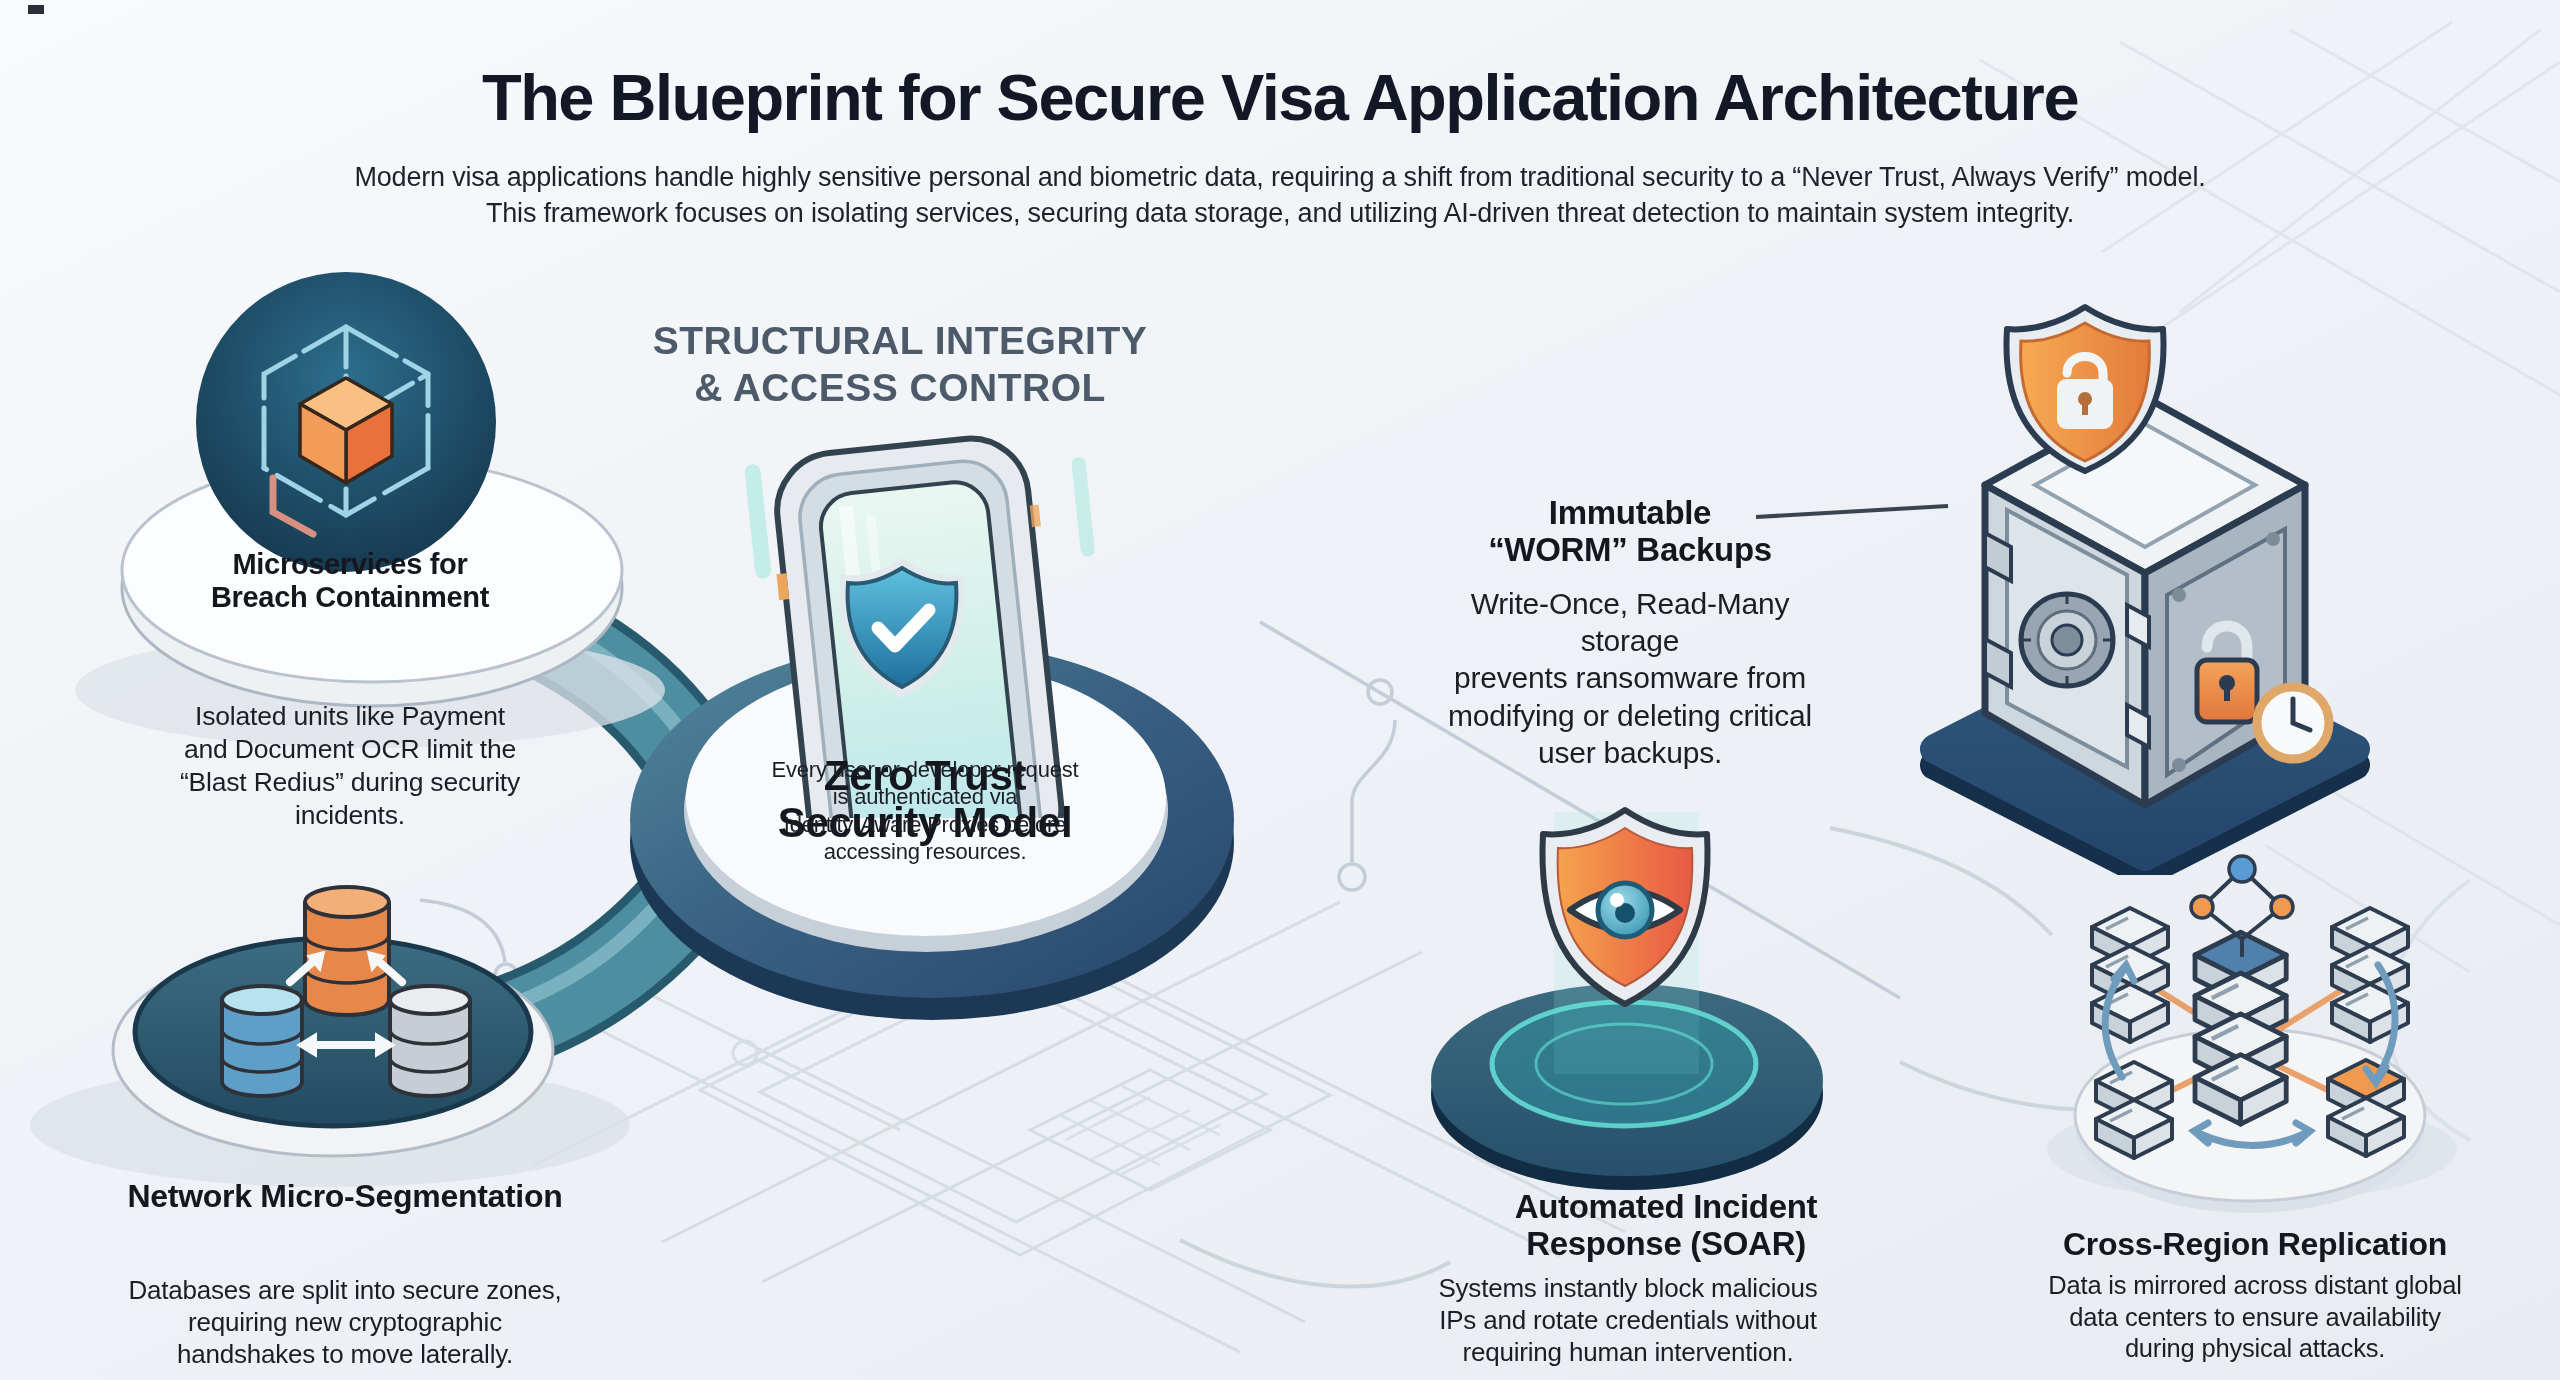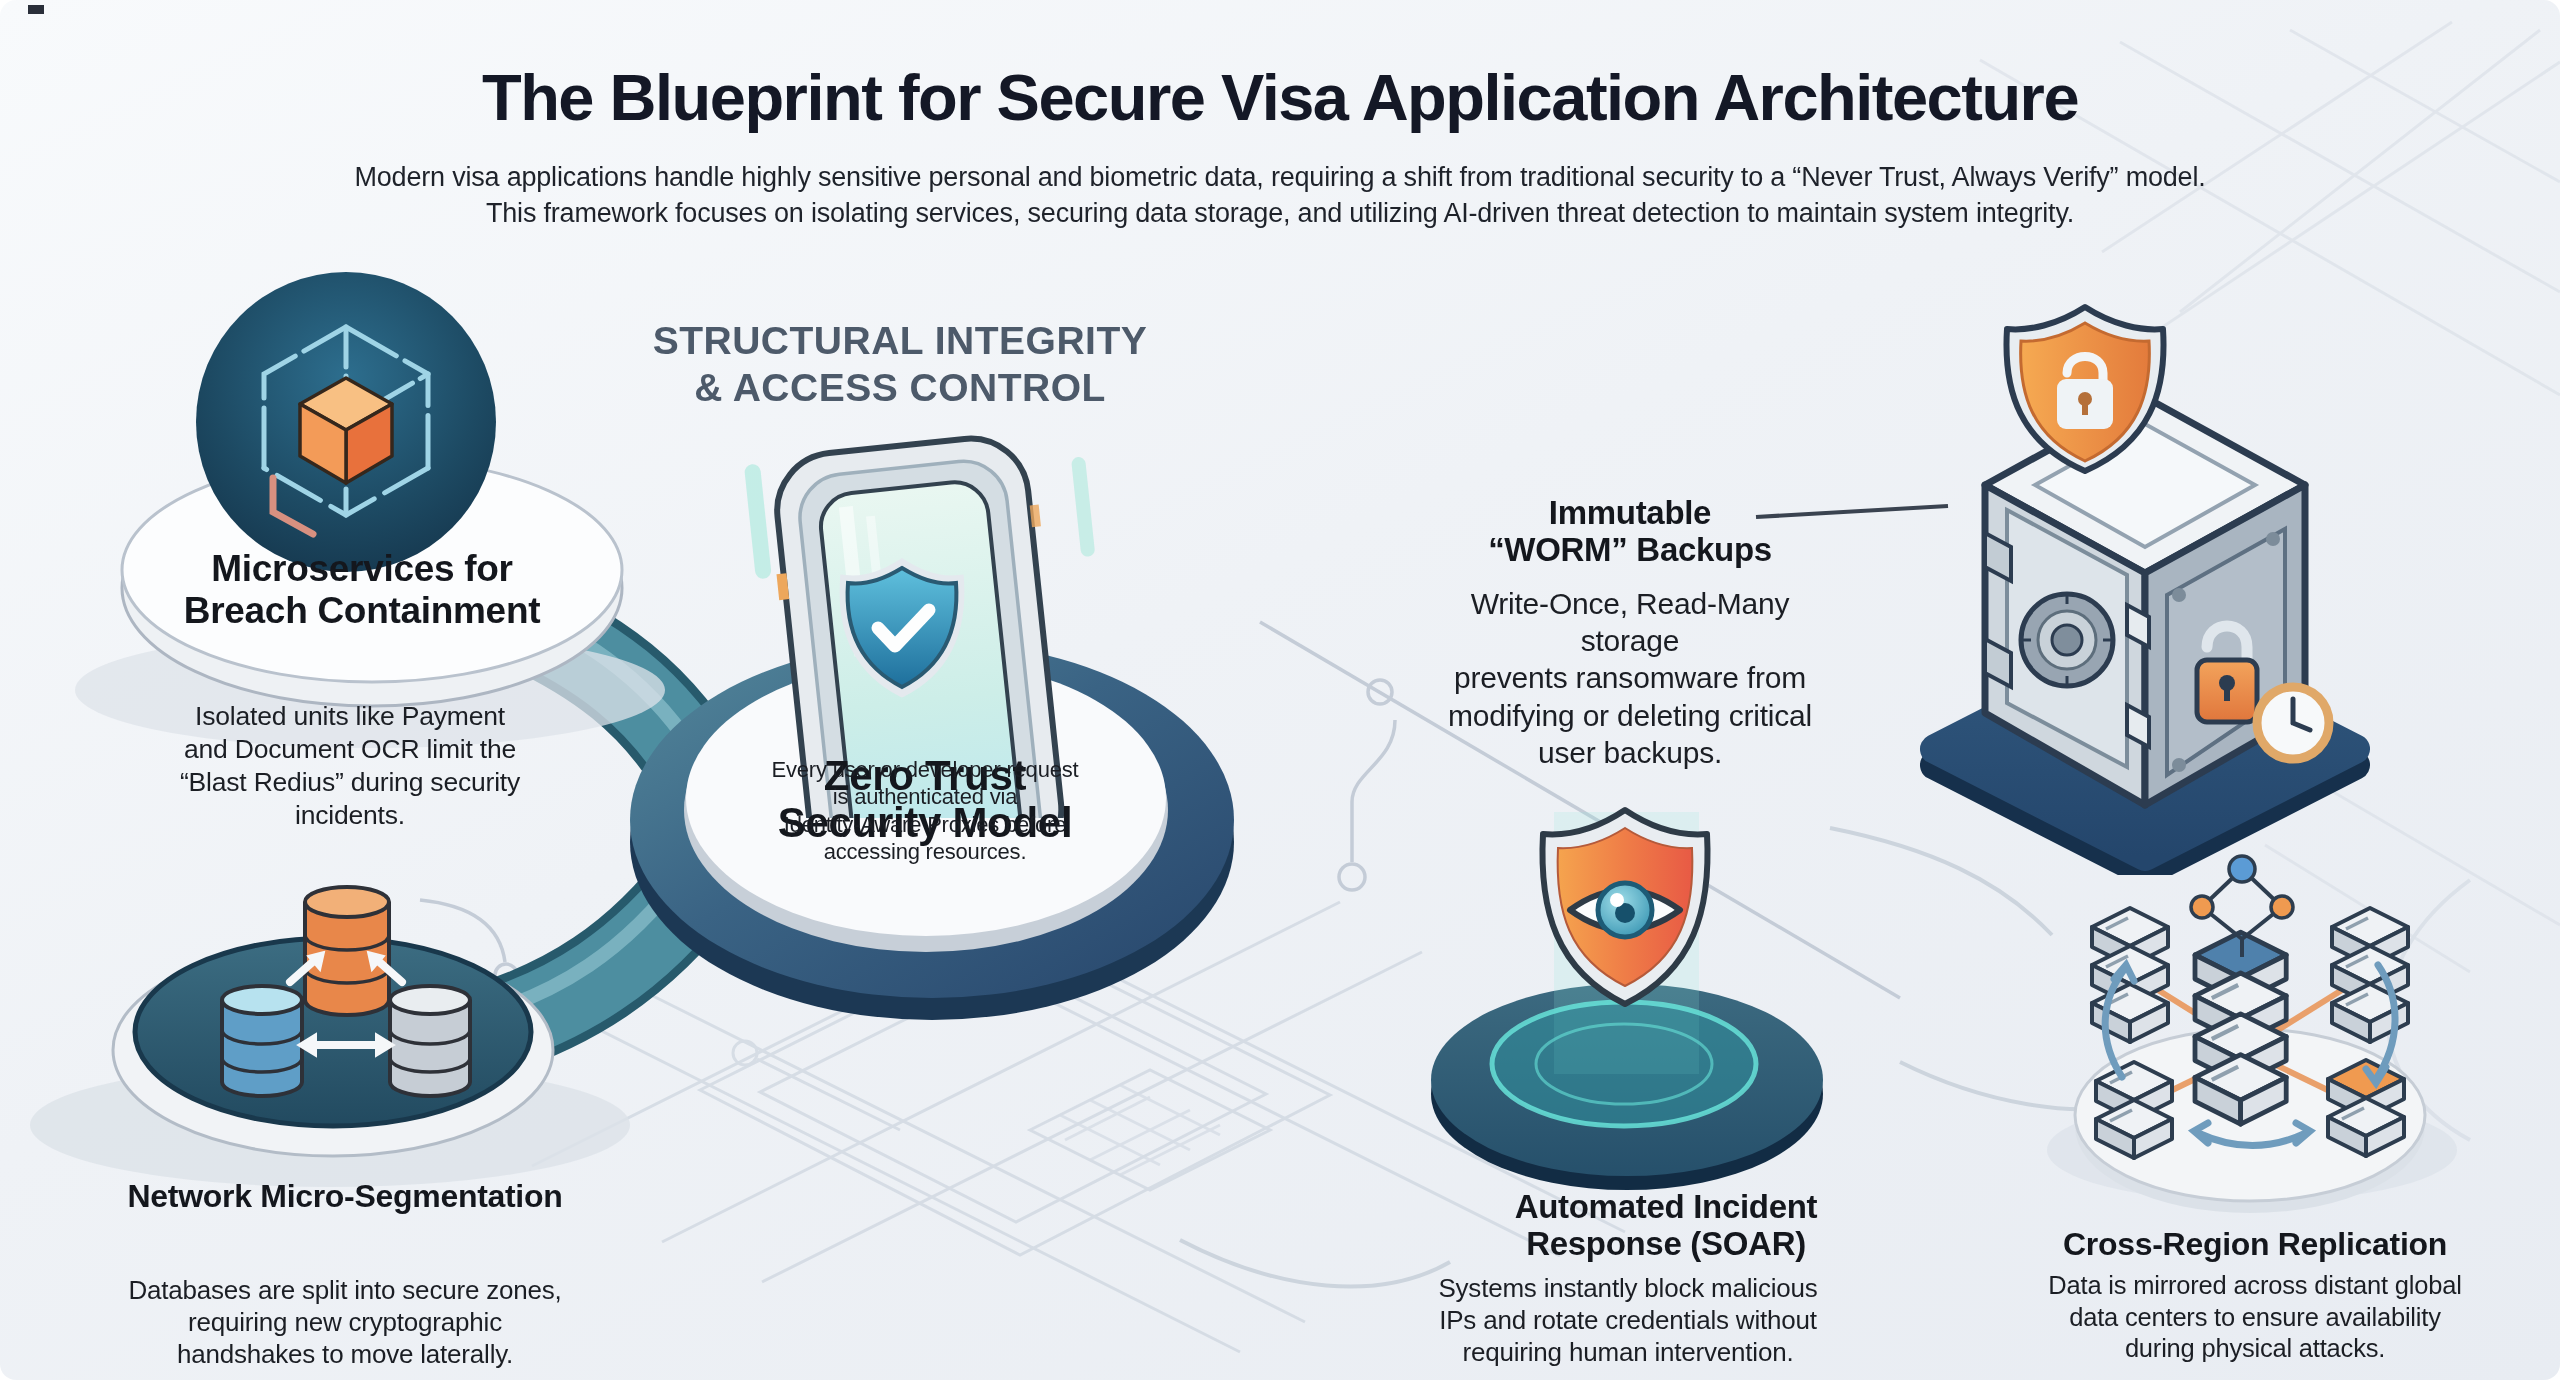--- a/index.html
+++ b/index.html
@@ -1,18 +1,18 @@
 <!DOCTYPE html>
 <html><head>
 <meta charset="utf-8">
 <style>
   html,body{margin:0;padding:0;}
   .stage{position:relative;width:2560px;height:1380px;overflow:hidden;
     background:linear-gradient(155deg,#f8fafc 0%,#eff2f6 45%,#e8ecf2 100%);
-    font-family:"Liberation Sans",sans-serif;color:#15181e;border-radius:16px;}
+    font-family:"Liberation Sans",sans-serif;color:#15181e;}
   .abs{position:absolute;}
   .pre{white-space:pre-line;}
   .page-title{left:0;right:0;top:60px;text-align:center;font-size:65px;font-weight:700;
     letter-spacing:-1.5px;color:#141826;}
   .page-subtitle{left:0;right:0;top:160px;text-align:center;font-size:27px;font-weight:400;
     line-height:1.32;color:#1e222a;letter-spacing:-0.2px;}
   .col-heading{text-align:center;font-size:39px;font-weight:700;color:#4d5a6a;
     line-height:1.2;letter-spacing:0.5px;}
   .node-title{position:absolute;text-align:center;font-weight:700;color:#14171d;line-height:1.13;letter-spacing:-0.3px;}
   .node-desc{position:absolute;text-align:center;font-weight:400;color:#1b1e24;line-height:1.24;letter-spacing:-0.2px;}
@@ -378,21 +378,21 @@
   </svg>
 
   <div class="abs page-title">The Blueprint for Secure Visa Application Architecture</div>
   <div class="abs page-subtitle pre">Modern visa applications handle highly sensitive personal and biometric data, requiring a shift from traditional security to a “Never Trust, Always Verify” model.
 This framework focuses on isolating services, securing data storage, and utilizing AI-driven threat detection to maintain system integrity.</div>
 
   <div class="abs col-heading pre" style="left:510px;top:318px;width:780px">STRUCTURAL INTEGRITY
 &amp; ACCESS CONTROL</div>
 
   <div>
-    <div class="node-title pre" style="left:132px;top:548px;width:460px;font-size:37px">Microservices for
+    <div class="node-title pre" style="left:120px;top:548px;width:460px;font-size:29px">Microservices for
 Breach Containment</div>
     <div class="node-desc pre" style="left:150px;top:700px;width:400px;font-size:26.5px">Isolated units like Payment
 and Document OCR limit the
 “Blast Redius” during security
 incidents.</div>
   </div>
 
   <div>
     <div class="node-title pre" style="left:695px;top:752px;width:460px;font-size:42px">Zero Trust
 Security Model</div>

